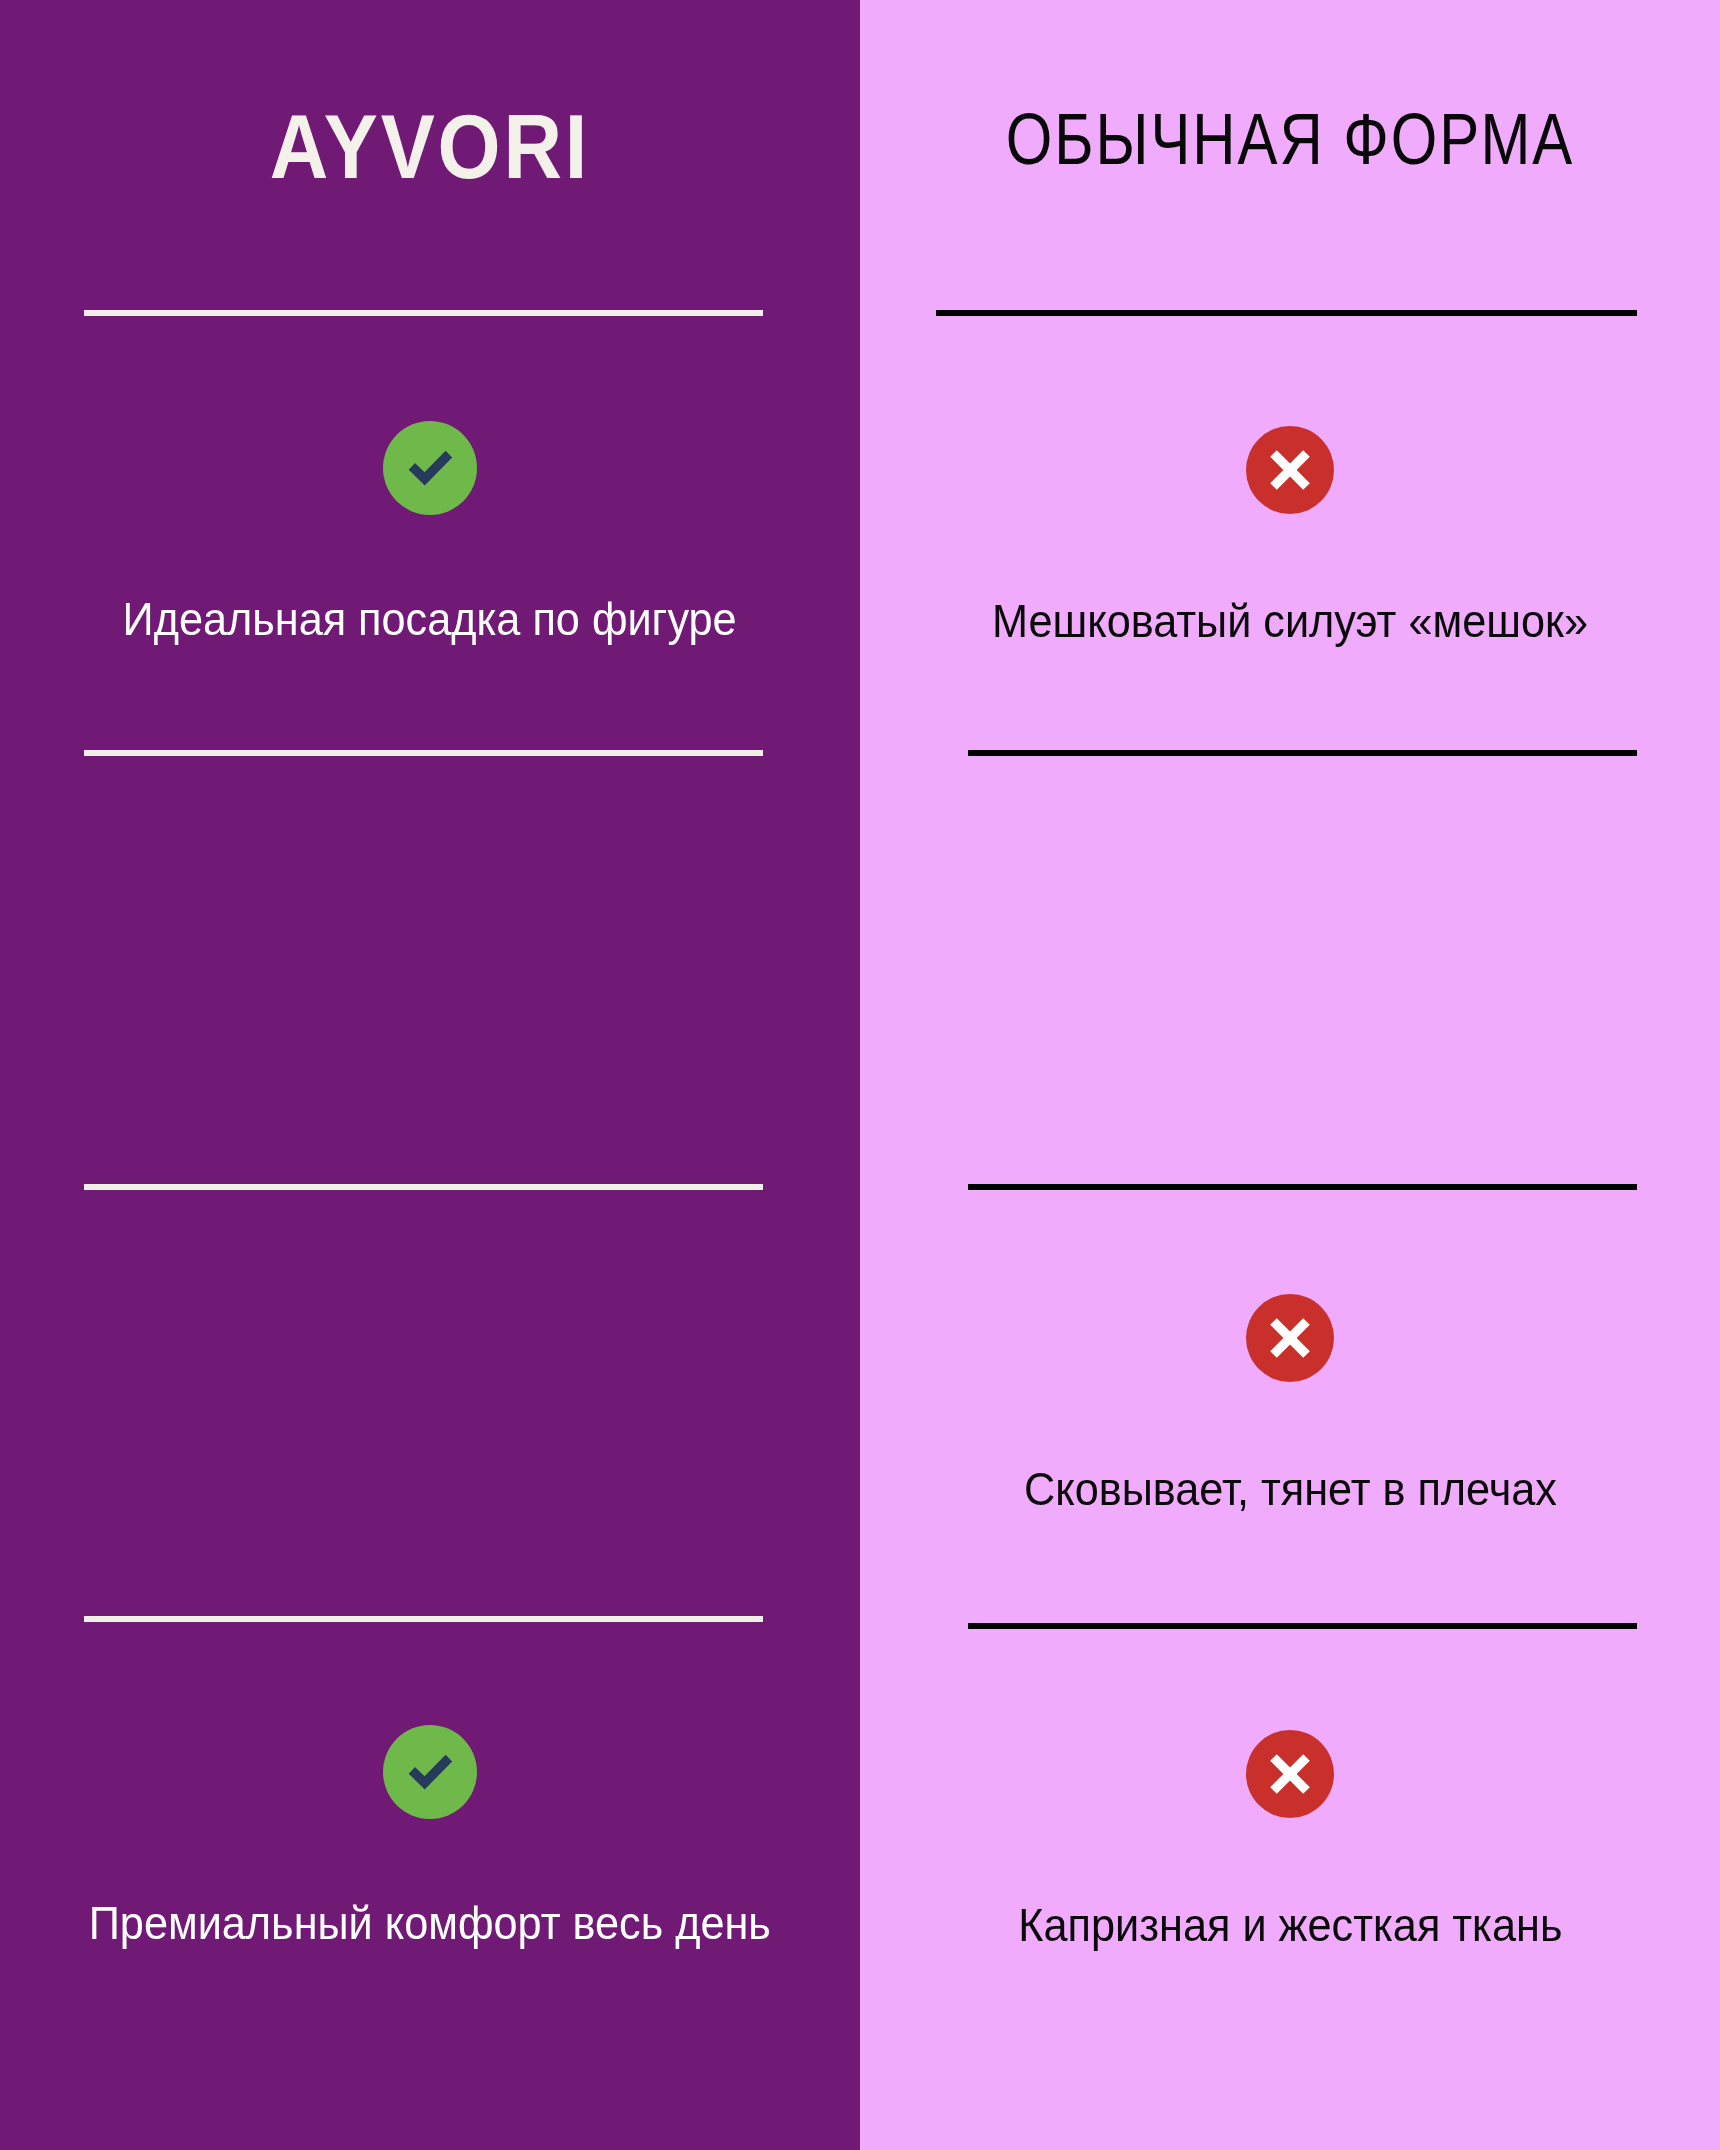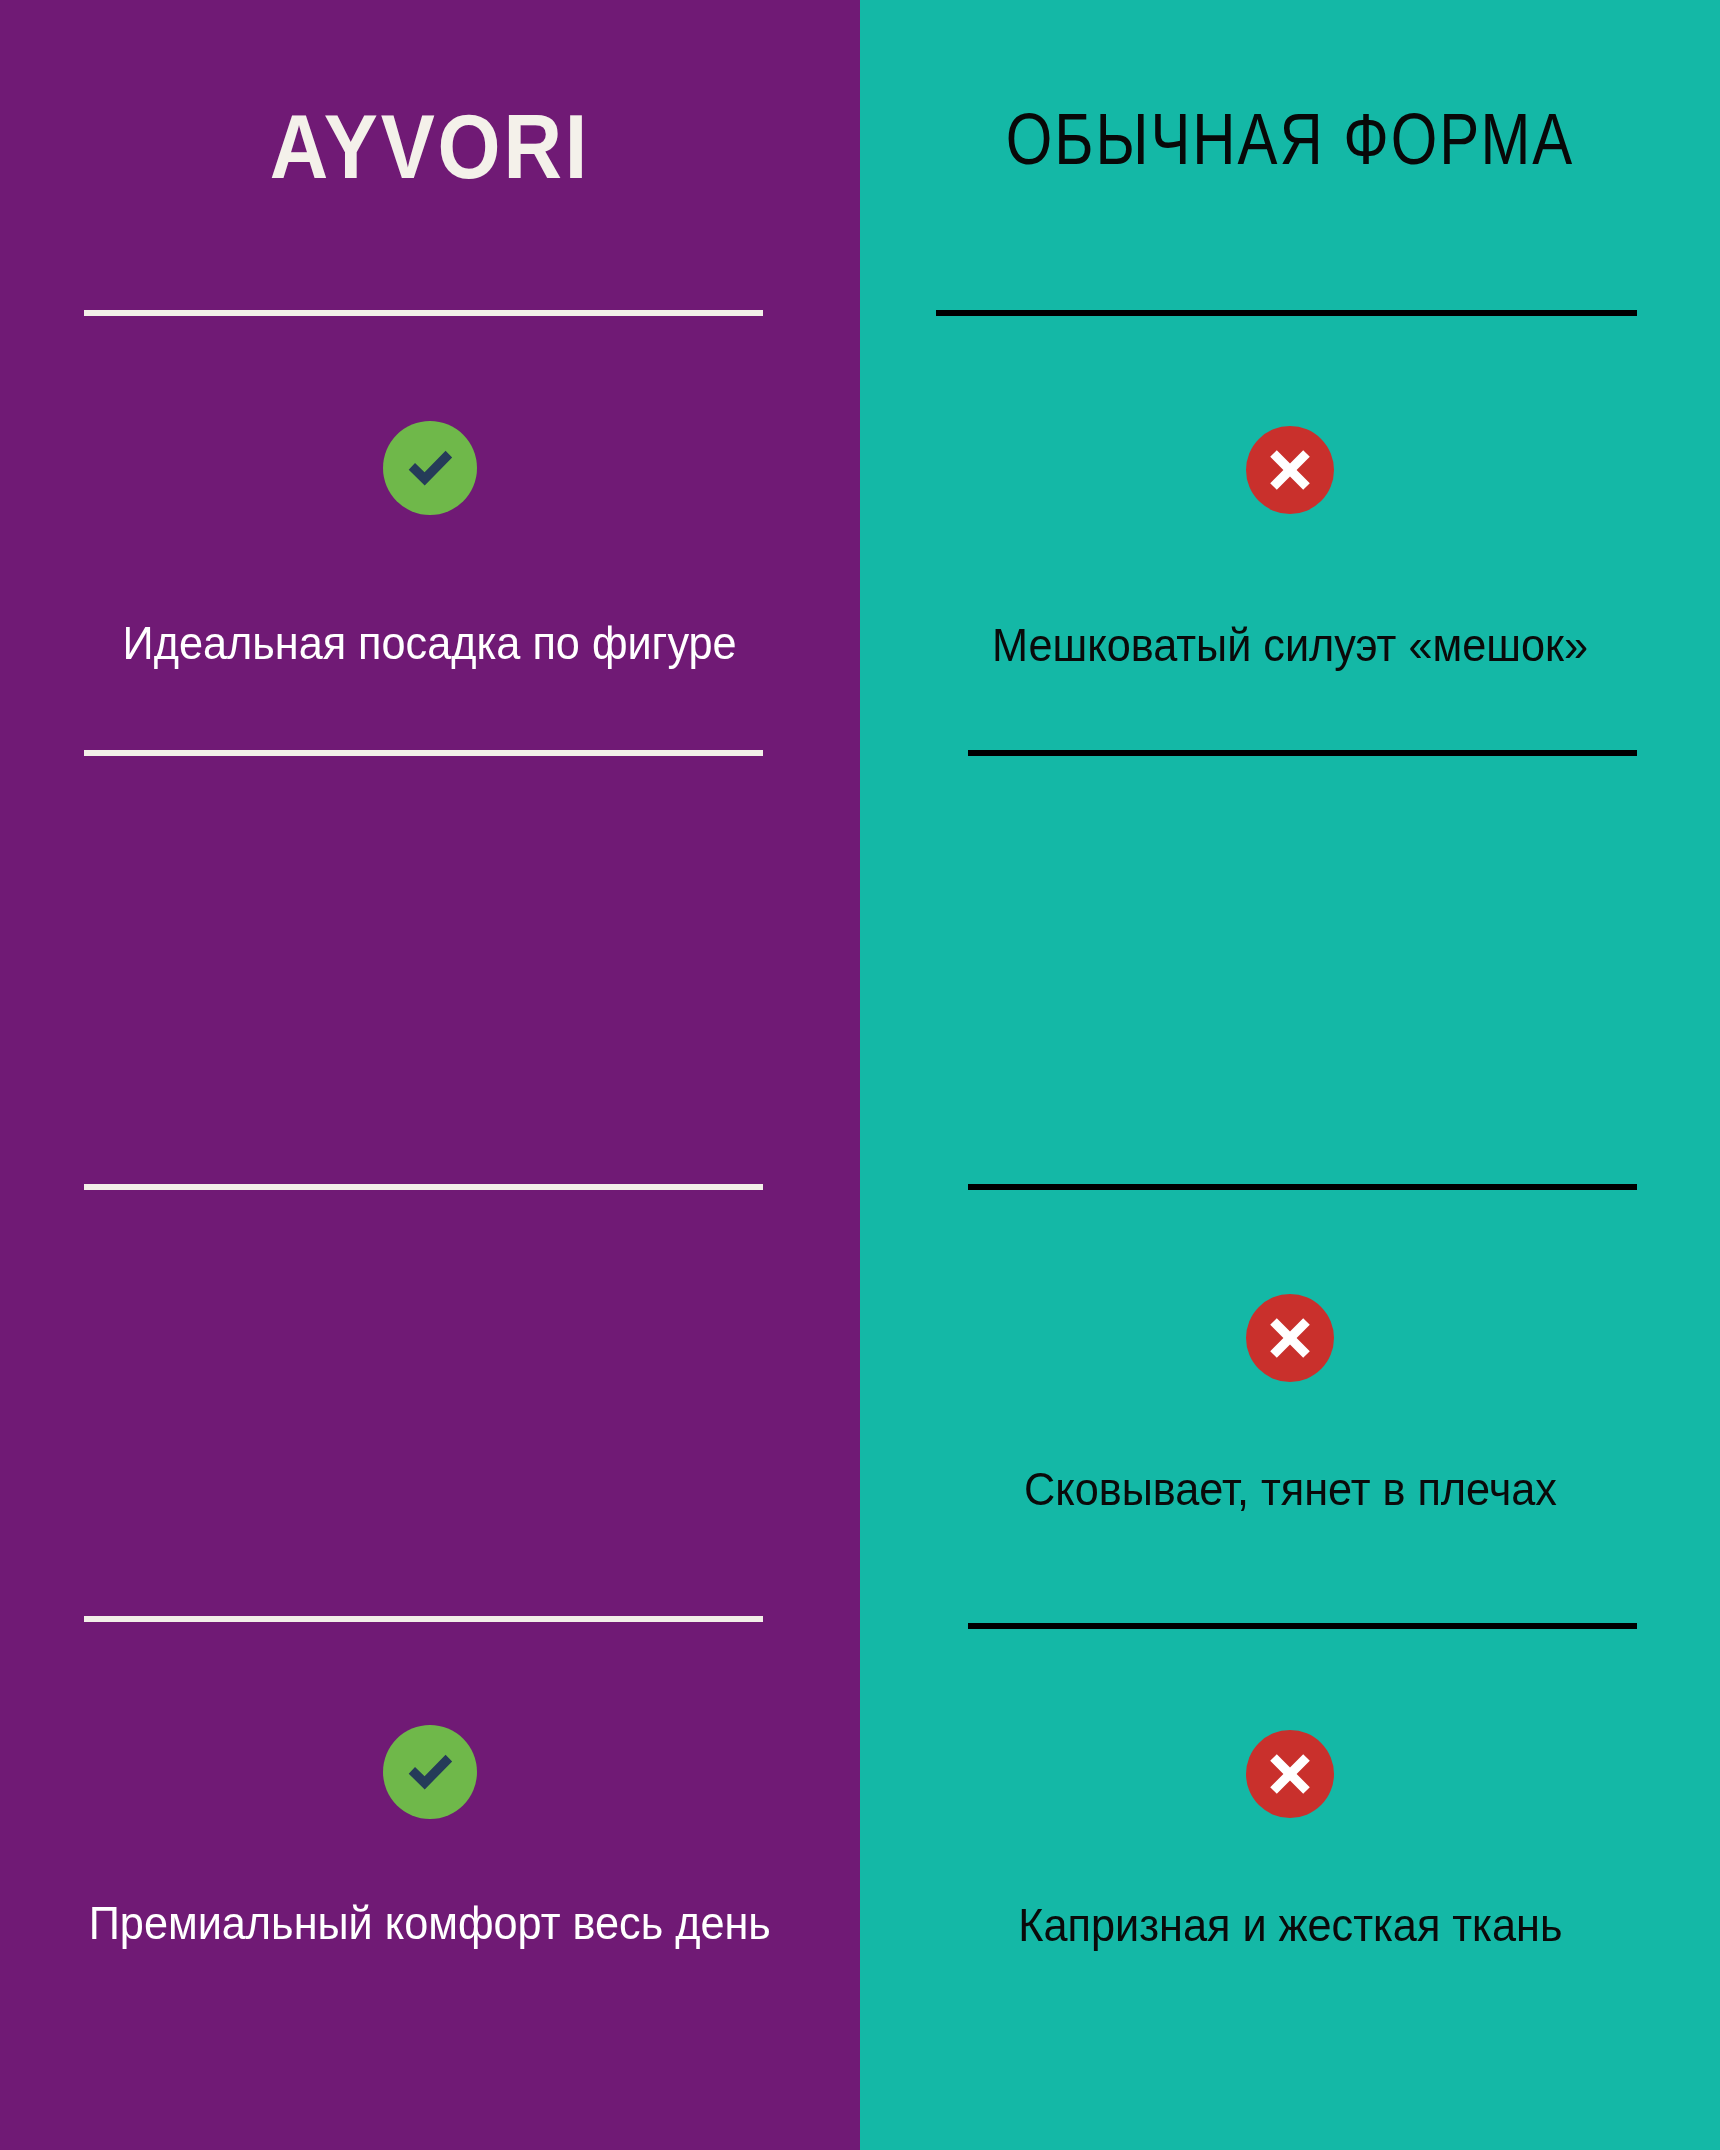--- a/index.html
+++ b/index.html
@@ -7,21 +7,21 @@
   body {
     font-family:"Liberation Sans", sans-serif;
     background:#ffffff;
     overflow:hidden;
   }
   .board { position:relative; width:1721px; height:2151px; display:flex; }
 
   
   .col { position:relative; width:860px; height:2151px; }
   .col-left  { background:#701a75; }
-  .col-right { background:#14b8a6; }
+  .col-right { background:#f0abfc; }
 
   
   .head {
     position:absolute; left:0; right:0; top:102px;
     text-align:center;
   }
   .brand-title {
     font-size:90px;
     font-weight:700;
     letter-spacing:3.2px;
@@ -55,21 +55,21 @@
   .rule.r1 { top:750px; }
   .rule.r2 { top:1184px; }
   .rule.r3 { top:1616px; }
   .col-right .rule.r3 { top:1623px; }
 
   
   .item {
     position:absolute; left:0; width:860px;
     display:flex; flex-direction:column; align-items:center;
   }
-  .item.i0 { top:421px;gap:24px; }
+  .item.i0 { top:421px; }
   .item.i1 { top:855px; }
   .item.i2 { top:1290px; }
   .item.i3 { top:1725px; }
 
   .col-right .item.i0 { top:426px; }
   .col-right .item.i1 { top:860px; }
   .col-right .item.i2 { top:1294px; }
   .col-right .item.i3 { top:1730px; }
 
   

